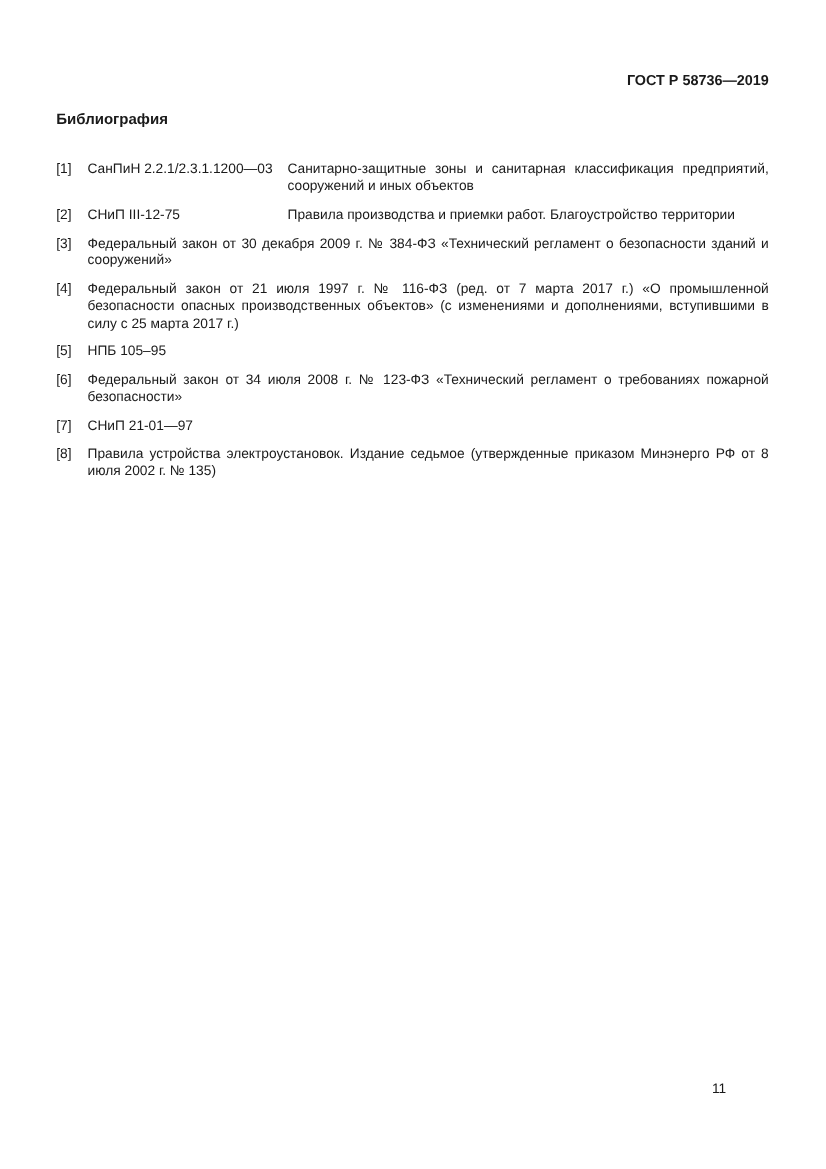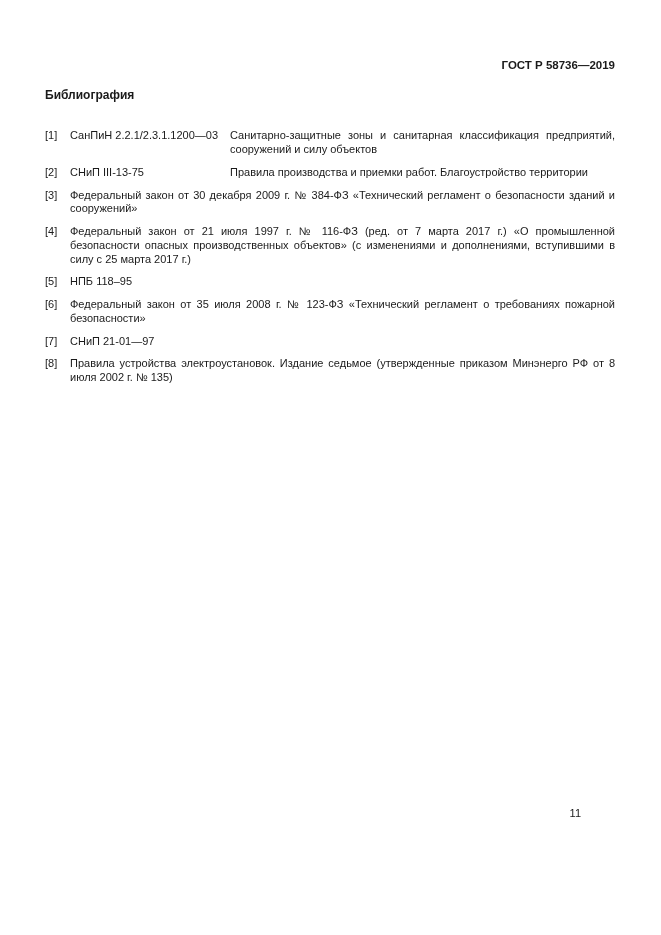--- a/index.html
+++ b/index.html
@@ -52,68 +52,68 @@
     text-align: justify;
   }
   .bib-description.col3 {
     grid-column: 3;
   }
   .bib-description.full {
     grid-column: 2 / 4;
   }
   .page-number {
     position: absolute;
-    top: 807px;
+    top: 865px;
     right: 80px;
     font-size: 11px;
   }
 </style>
 </head>
 <body>
 
 <div class="page">
 
   <div class="doc-header">ГОСТ Р 58736—2019</div>
 
   <div class="page-title">Библиография</div>
 
   <div class="bib-list">
   <div class="bib-row">
     <span class="bib-num">[1]</span>
     <span class="bib-designation">СанПиН 2.2.1/2.3.1.1200—03</span>
-    <span class="bib-description col3">Санитарно-защитные зоны и санитарная классификация предприятий, сооружений и силу объектов</span>
+    <span class="bib-description col3">Санитарно-защитные зоны и санитарная классификация предприятий, сооружений и иных объектов</span>
   </div>
 
   <div class="bib-row">
     <span class="bib-num">[2]</span>
-    <span class="bib-designation">СНиП III-13-75</span>
+    <span class="bib-designation">СНиП III-12-75</span>
     <span class="bib-description col3">Правила производства и приемки работ. Благоустройство территории</span>
   </div>
 
   <div class="bib-row">
     <span class="bib-num">[3]</span>
 
     <span class="bib-description full">Федеральный закон от 30 декабря 2009 г. № 384-ФЗ «Технический регламент о безопасности зданий и сооружений»</span>
   </div>
 
   <div class="bib-row">
     <span class="bib-num">[4]</span>
 
     <span class="bib-description full">Федеральный закон от 21 июля 1997 г. № 116-ФЗ (ред. от 7 марта 2017 г.) «О промышленной безопасности опасных производственных объектов» (с изменениями и дополнениями, вступившими в силу с 25 марта 2017 г.)</span>
   </div>
 
   <div class="bib-row">
     <span class="bib-num">[5]</span>
-    <span class="bib-designation">НПБ 118–95</span>
+    <span class="bib-designation">НПБ 105–95</span>
   </div>
 
   <div class="bib-row">
     <span class="bib-num">[6]</span>
 
-    <span class="bib-description full">Федеральный закон от 35 июля 2008  г. № 123-ФЗ «Технический регламент о требованиях пожарной безопасности»</span>
+    <span class="bib-description full">Федеральный закон от 34 июля 2008  г. № 123-ФЗ «Технический регламент о требованиях пожарной безопасности»</span>
   </div>
 
   <div class="bib-row">
     <span class="bib-num">[7]</span>
     <span class="bib-designation">СНиП 21-01—97</span>
   </div>
 
   <div class="bib-row">
     <span class="bib-num">[8]</span>
 

